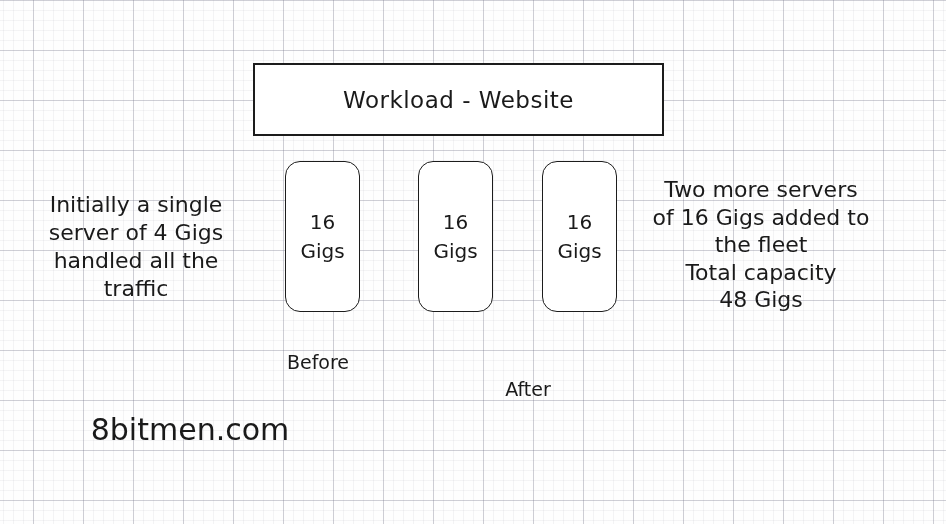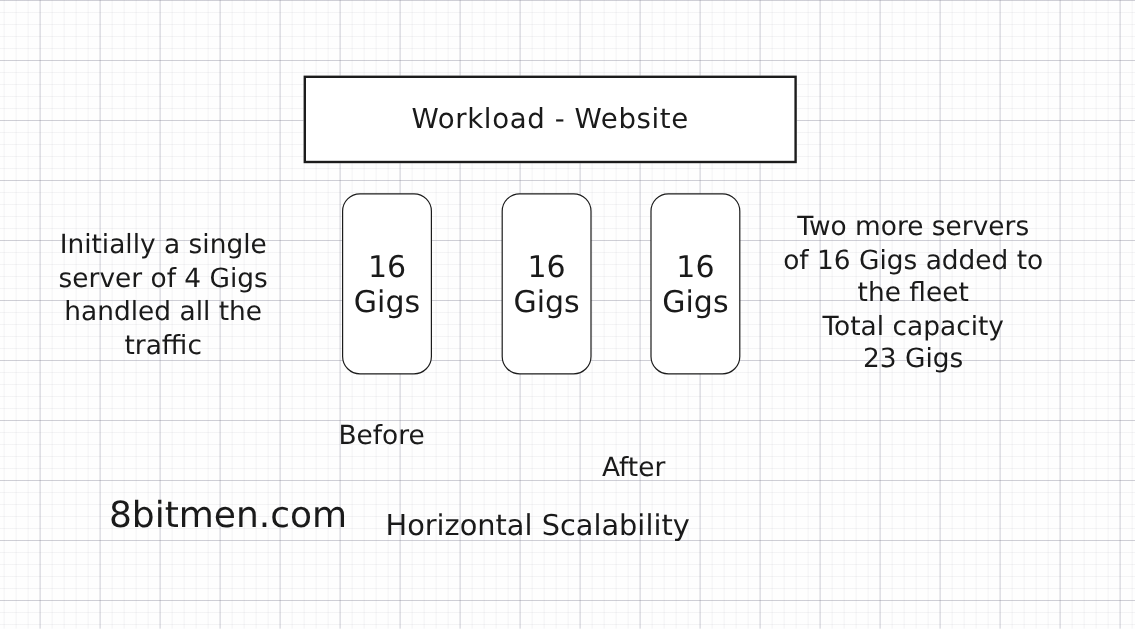--- a/index.html
+++ b/index.html
@@ -41,21 +41,21 @@
     height: 73px;
     font-size: 23px;
     letter-spacing: 0.5px;
   }
   .server {
     top: 161px;
     width: 75px;
     height: 151px;
     border-width: 1.5px;
     border-radius: 15px;
-    font-size: 25px;
+    font-size: 20px;
     line-height: 29px;
     white-space: pre-line;
   }
   .server.s1 { left: 285px; }
   .server.s2 { left: 418px; }
   .server.s3 { left: 542px; }
   .note {
     position: absolute;
     text-align: center;
     font-size: 22px;
@@ -68,21 +68,21 @@
     width: 220px;
   }
   .note.right {
     left: 616px;
     top: 176px;
     width: 290px;
     line-height: 27.5px;
   }
   .caption {
     position: absolute;
-    font-size: 22px;
+    font-size: 19px;
     white-space: nowrap;
     transform: translateX(-50%);
   }
   .before { left: 318px; top: 351px; }
   .after  { left: 528px; top: 351px; margin-top: 27px; }
   .watermark {
     position: absolute;
     left: 190px;
     top: 412px;
     font-size: 30px;
@@ -124,23 +124,22 @@
 
   <div class="note left">Initially a single
 server of 4 Gigs
 handled all the
 traffic</div>
 
   <div class="note right">Two more servers
 of 16 Gigs added to
 the fleet
 Total capacity
-23 Gigs</div>
+48 Gigs</div>
 
   <div class="caption before">Before</div>
 
   <div class="caption after">After</div>
 
   <div class="watermark">8bitmen.com</div>
 
-  <div class="title">Horizontal Scalability</div>
 
 </div>
 
 </body></html>

